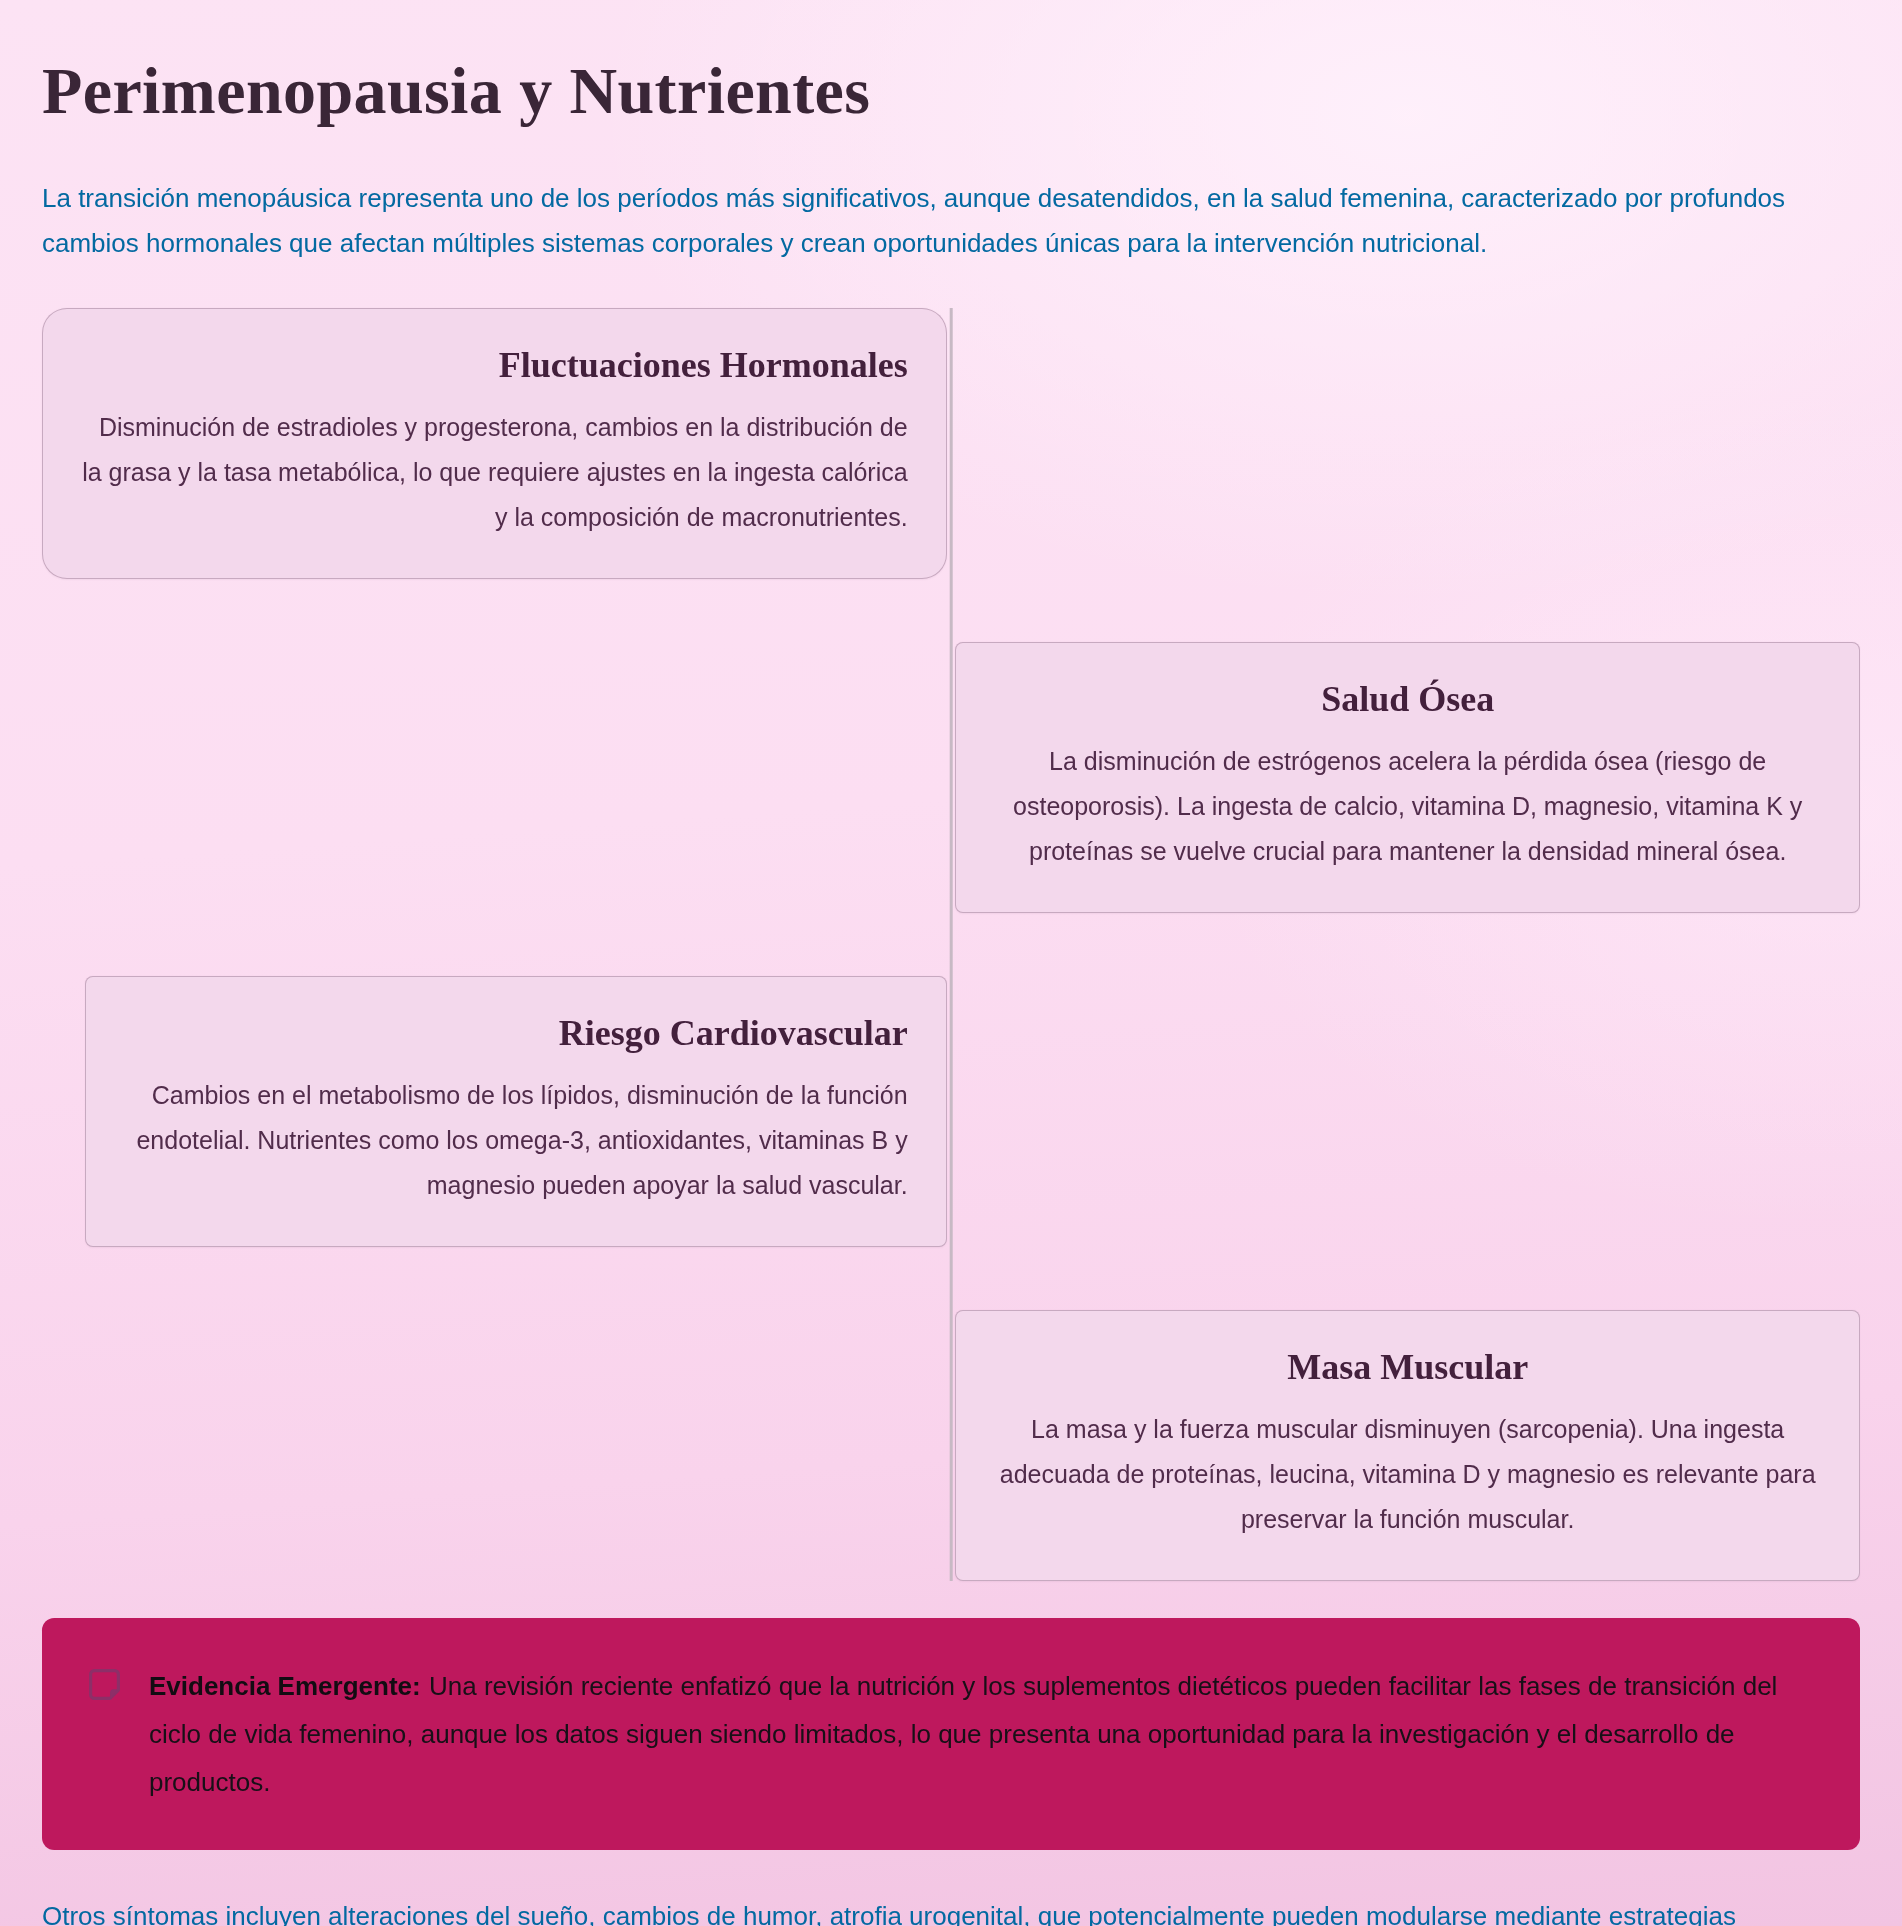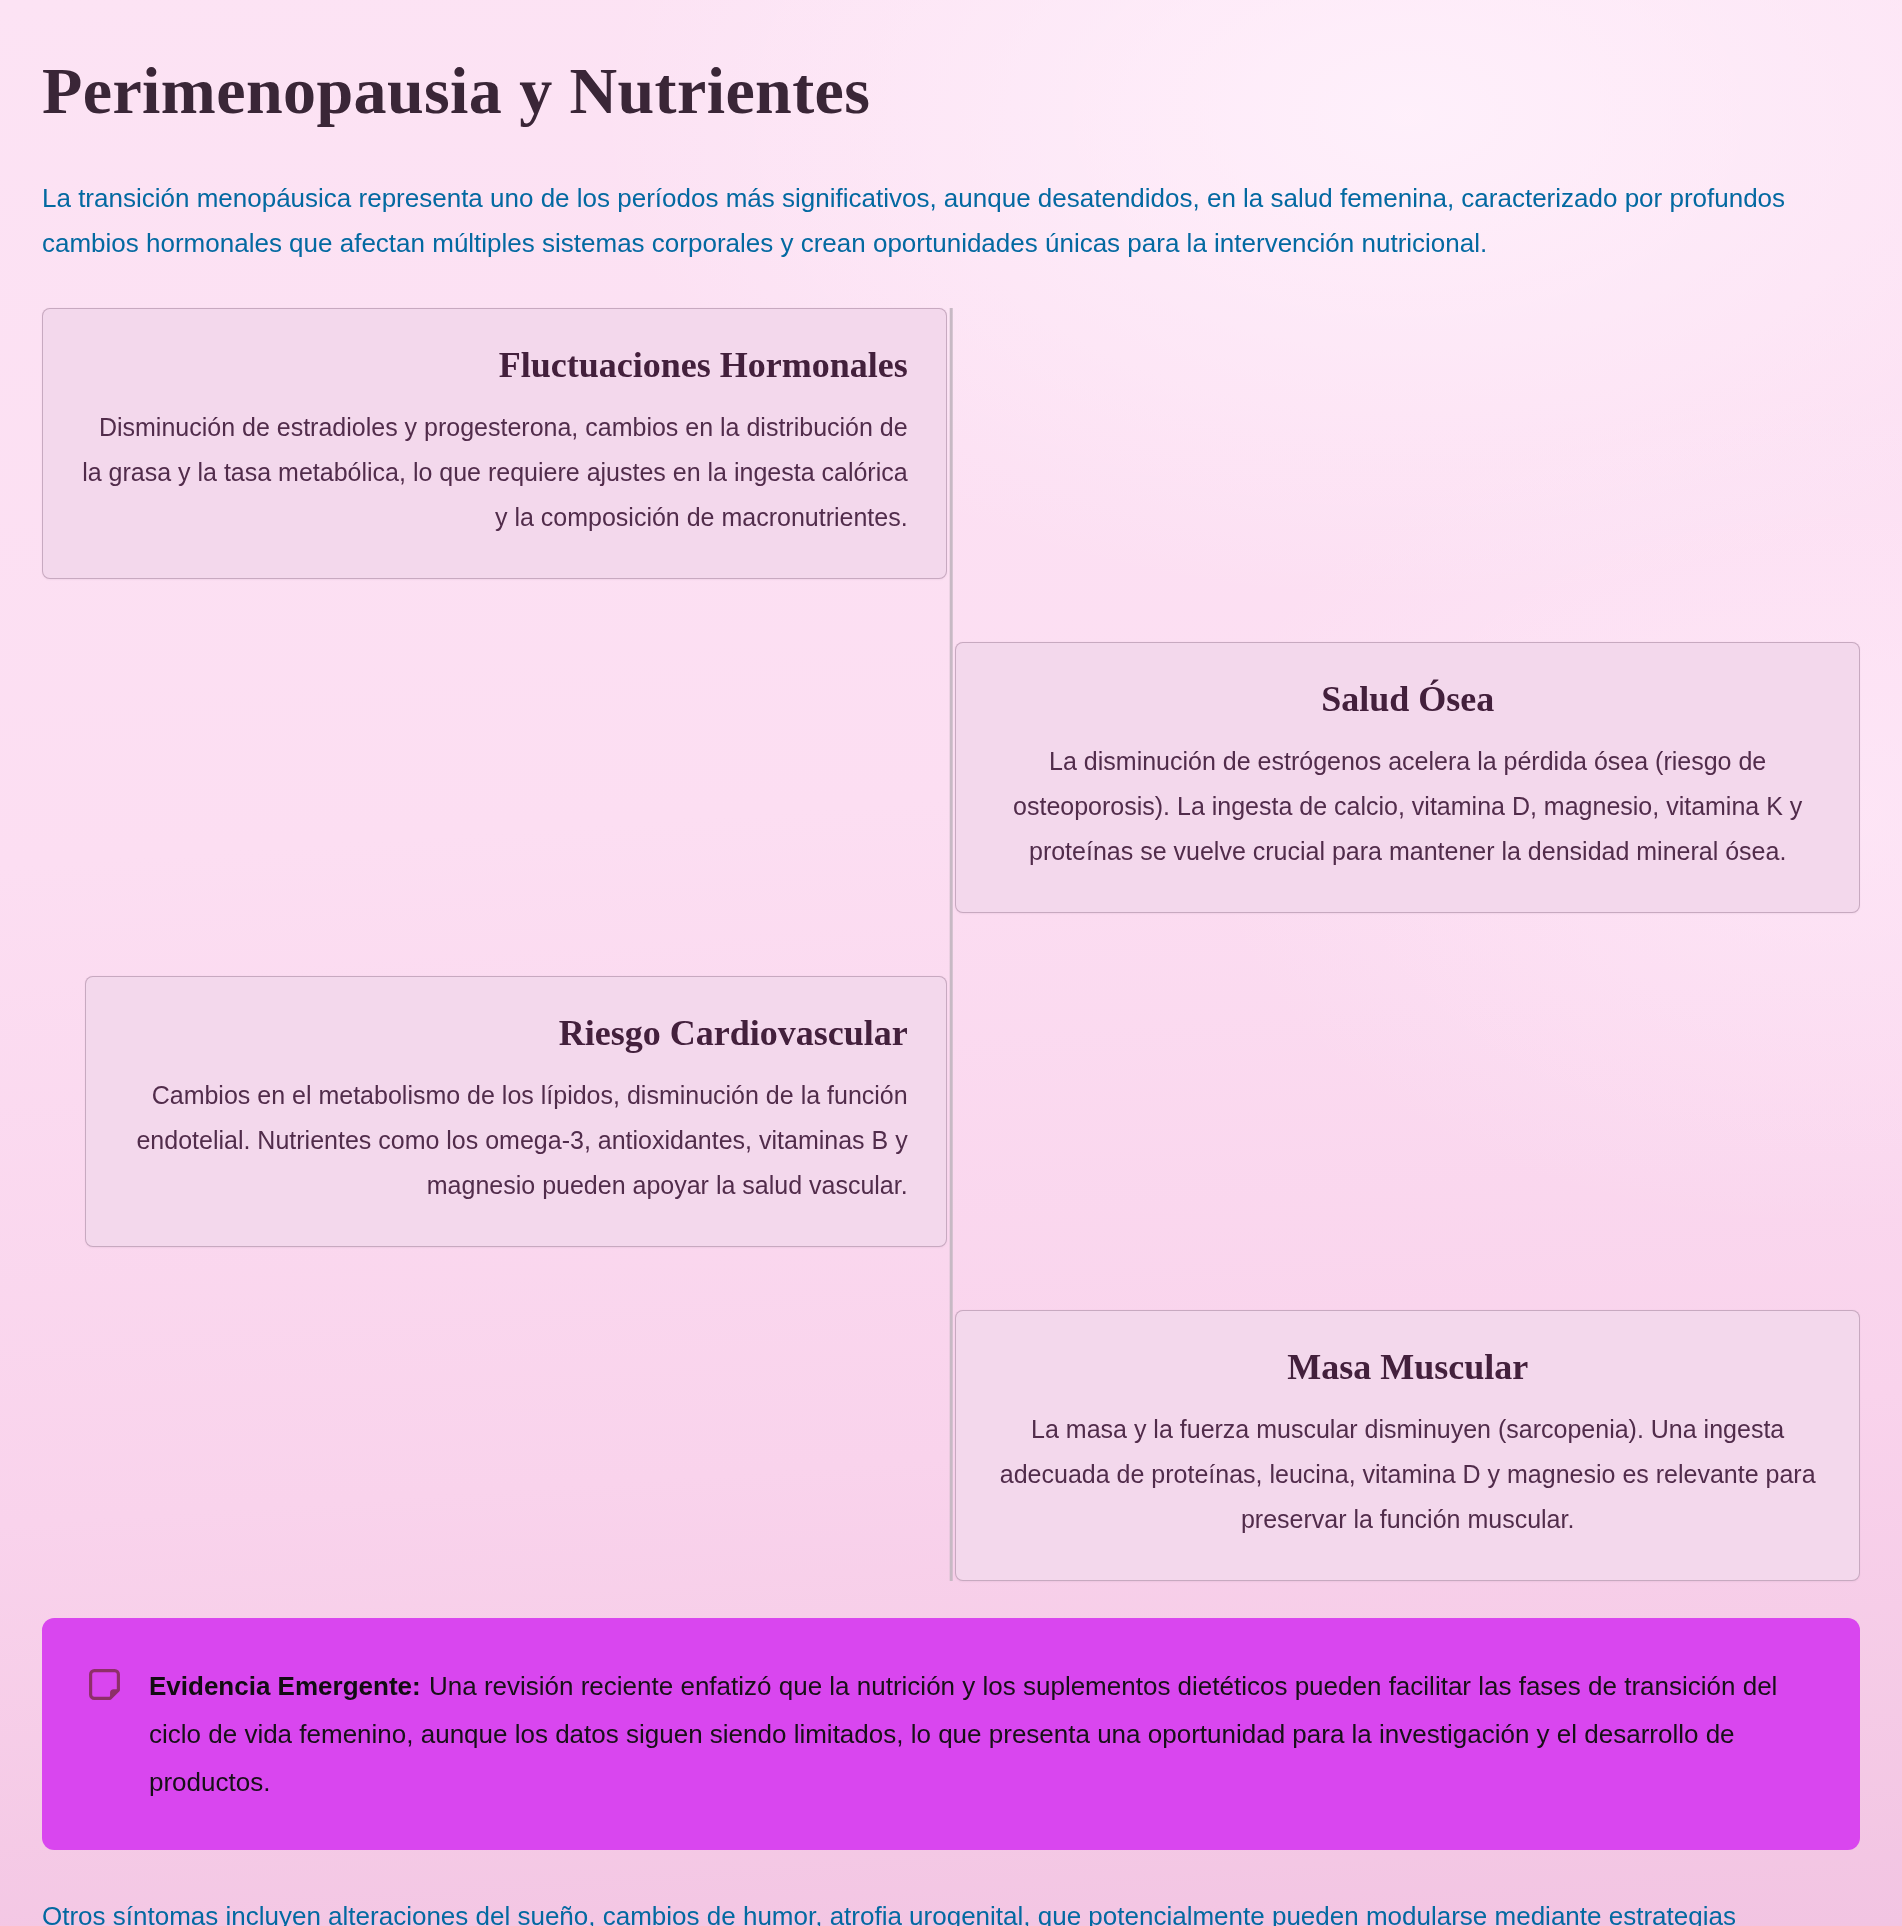--- a/index.html
+++ b/index.html
@@ -51,41 +51,41 @@
   .card {
     background: #f3d8ec;
     border: 0.9px solid rgba(100,58,90,0.30);
     border-radius: 7.9px;
     padding: 35px 38px 38px 38px;
     min-height: 257px;
     box-shadow: 0 0.9px 1.7px rgba(90,40,80,0.06);
   }
   .card.left  { grid-column: 1; text-align: right; }
   .card.right { grid-column: 3; text-align: center; }
-  .card.row1 { grid-row: 1; }
+  .card.row1 { grid-row: 1; border-radius: 25px; }
   .card.row2 { grid-row: 2; }
   .card.row3 { grid-row: 3; margin-left: 43px; }
   .card.row4 { grid-row: 4; }
   .card h2 {
     font-family: "Liberation Serif", "DejaVu Serif", serif;
     font-size: 36px;
     font-weight: 600;
     color: #43203c;
     margin-bottom: 19px;
   }
   .card p {
     font-size: 25px;
     line-height: 45px;
     color: #512c4b;
   }
 
   
   .callout {
     margin-top: 37px;
-    background: #d946ef;
+    background: #be185d;
     border-radius: 12.2px;
     padding: 44px 47px 44px 44px;
     display: flex;
     align-items: flex-start;
     gap: 26px;
   }
   .callout .icon-wrap { flex: 0 0 auto; padding-top: 4.4px; }
   .callout .text {
     font-size: 26px;
     line-height: 48px;

